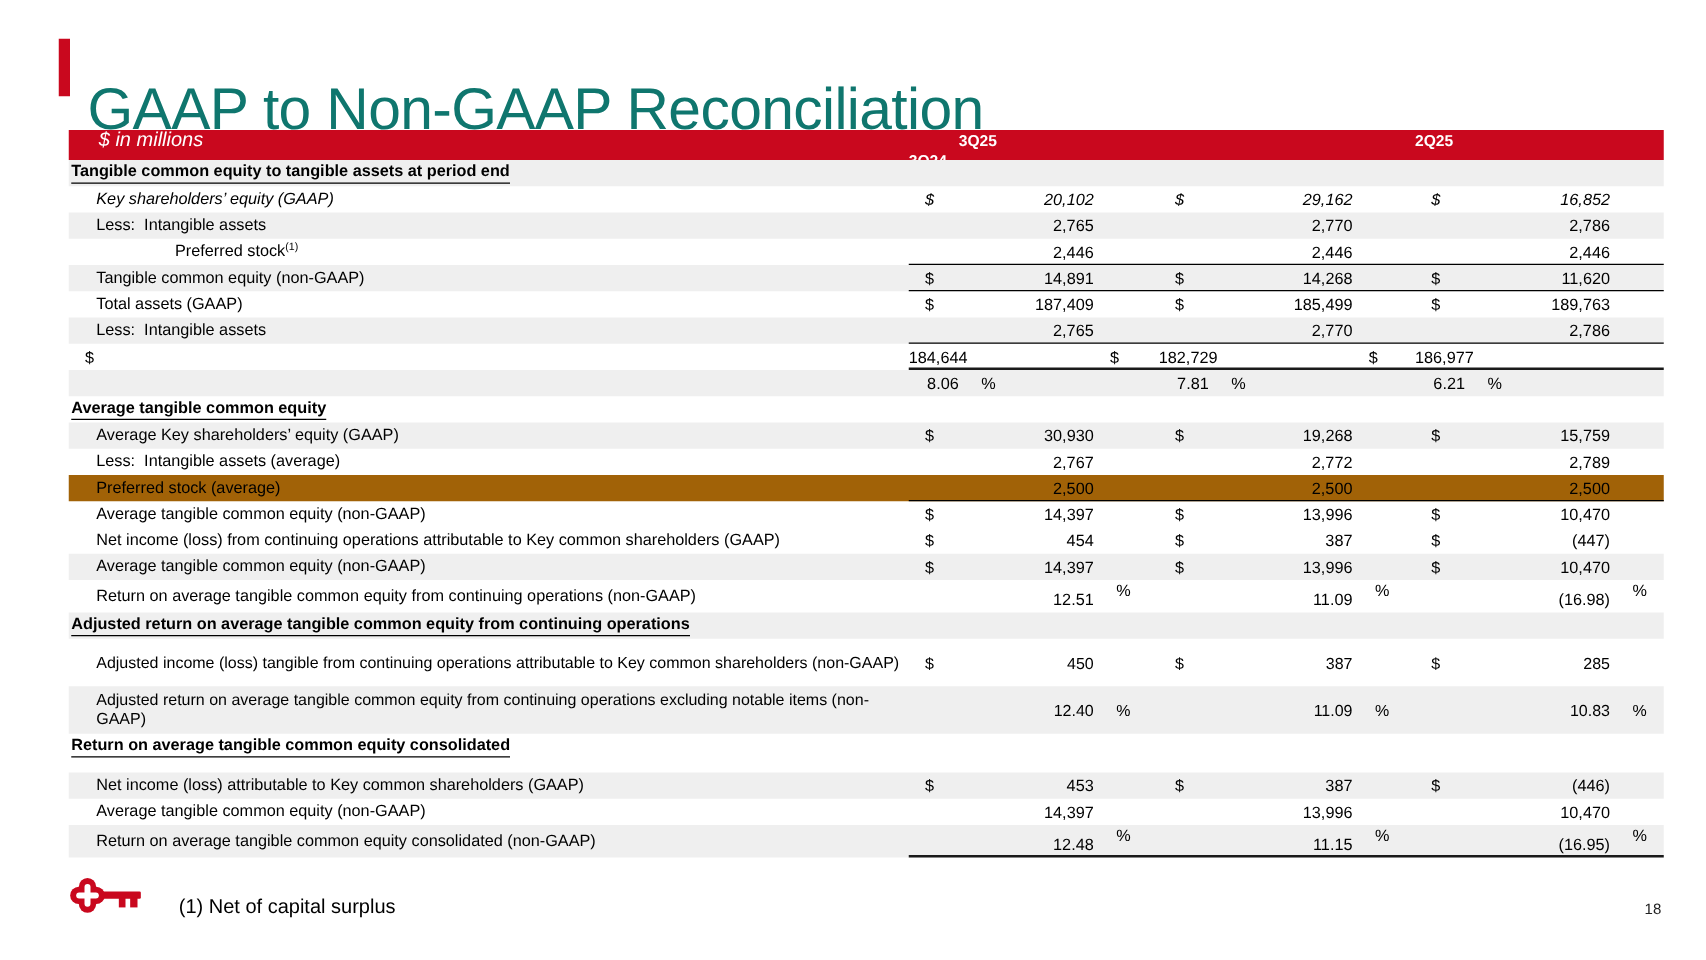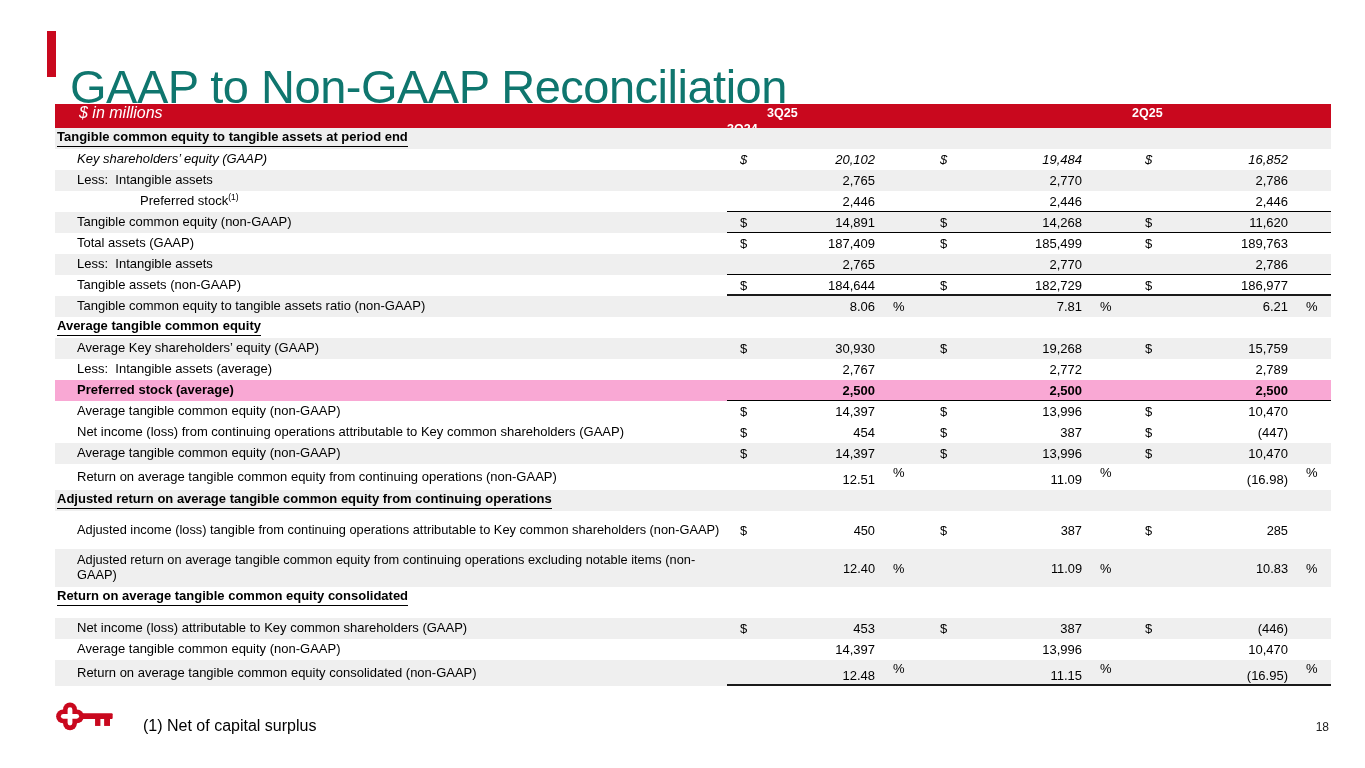--- a/index.html
+++ b/index.html
@@ -73,21 +73,21 @@
           <div class="dol"></div>
           <div class="val"></div>
           <div class="pct"><span></span></div>
         </div>
         <div class="trow std" style="grid-template-columns: 672px 40px 108px 52px 40px 115px 50px 40px 116px 43px; font-style: italic;">
           <div class="lbl">Key shareholders’ equity (GAAP)</div>
           <div class="dol">$</div>
           <div class="val">20,102</div>
           <div class="pct"><span></span></div>
           <div class="dol">$</div>
-          <div class="val">19,484</div>
+          <div class="val">29,162</div>
           <div class="pct"><span></span></div>
           <div class="dol">$</div>
           <div class="val">16,852</div>
           <div class="pct"><span></span></div>
         </div>
         <div class="trow std" style="grid-template-columns: 672px 40px 108px 52px 40px 115px 50px 40px 116px 43px; background: rgb(239, 239, 239);">
           <div class="lbl">Less:&nbsp; Intangible assets</div>
           <div class="dol"></div>
           <div class="val">2,765</div>
           <div class="pct"><span></span></div>
@@ -143,34 +143,32 @@
           <div class="pct"><span></span></div>
           <div class="dol"></div>
           <div class="val">2,770</div>
           <div class="pct"><span></span></div>
           <div class="dol"></div>
           <div class="val">2,786</div>
           <div class="pct"><span></span></div>
           <div class="rule thin"></div>
         </div>
         <div class="trow std" style="grid-template-columns: 672px 40px 108px 52px 40px 115px 50px 40px 116px 43px;">
-          <div class="lbl">Tangible assets (non-GAAP)</div>
           <div class="dol">$</div>
           <div class="val">184,644</div>
           <div class="pct"><span></span></div>
           <div class="dol">$</div>
           <div class="val">182,729</div>
           <div class="pct"><span></span></div>
           <div class="dol">$</div>
           <div class="val">186,977</div>
           <div class="pct"><span></span></div>
           <div class="rule thick"></div>
         </div>
         <div class="trow std" style="grid-template-columns: 672px 40px 108px 52px 40px 115px 50px 40px 116px 43px; background: rgb(239, 239, 239);">
-          <div class="lbl">Tangible common equity to tangible assets ratio (non-GAAP)</div>
           <div class="dol"></div>
           <div class="val">8.06</div>
           <div class="pct"><span>%</span></div>
           <div class="dol"></div>
           <div class="val">7.81</div>
           <div class="pct"><span>%</span></div>
           <div class="dol"></div>
           <div class="val">6.21</div>
           <div class="pct"><span>%</span></div>
         </div>
@@ -203,21 +201,21 @@
           <div class="dol"></div>
           <div class="val">2,767</div>
           <div class="pct"><span></span></div>
           <div class="dol"></div>
           <div class="val">2,772</div>
           <div class="pct"><span></span></div>
           <div class="dol"></div>
           <div class="val">2,789</div>
           <div class="pct"><span></span></div>
         </div>
-        <div class="trow std" style="grid-template-columns: 672px 40px 108px 52px 40px 115px 50px 40px 116px 43px; background: #f9a8d4; font-weight: bold;">
+        <div class="trow std" style="grid-template-columns: 672px 40px 108px 52px 40px 115px 50px 40px 116px 43px; background: #a16207;">
           <div class="lbl">Preferred stock (average)</div>
           <div class="dol"></div>
           <div class="val">2,500</div>
           <div class="pct"><span></span></div>
           <div class="dol"></div>
           <div class="val">2,500</div>
           <div class="pct"><span></span></div>
           <div class="dol"></div>
           <div class="val">2,500</div>
           <div class="pct"><span></span></div>

